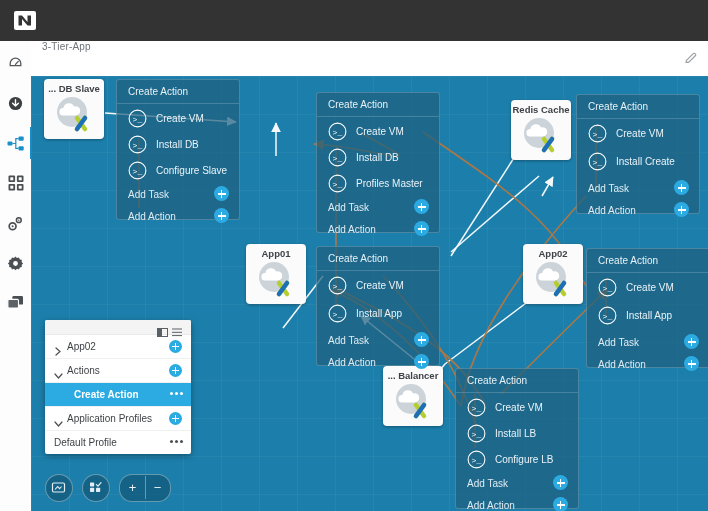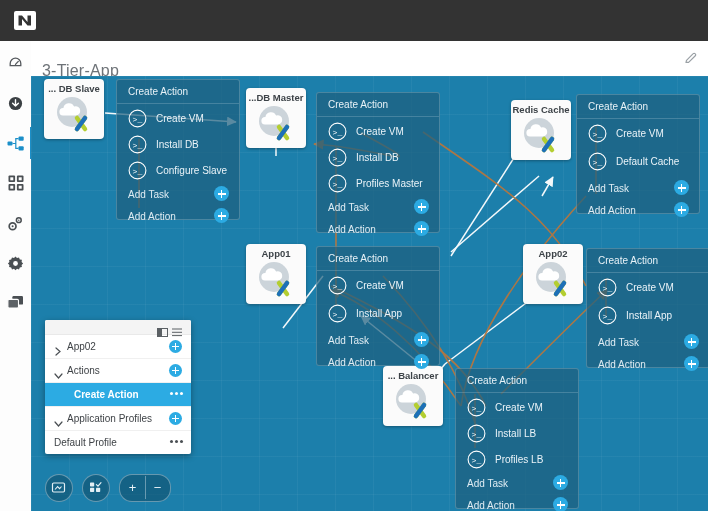--- a/index.html
+++ b/index.html
@@ -17,21 +17,21 @@
   .logo svg{display:block;}
 
   
   .rail{position:absolute;left:0;top:41px;width:31px;height:470px;background:#fdfdfd;border-right:1px solid #e2e2e2;}
   .rail-item{position:absolute;left:0;width:31px;height:32px;display:flex;align-items:center;justify-content:center;}
   .rail-item svg{display:block;}
   .rail-item.active::before{content:"";position:absolute;right:-1px;top:0;width:2px;height:32px;background:#1b8fc9;}
 
   
   .titlestrip{position:absolute;left:31px;top:41px;width:677px;height:35px;background:#ffffff;border-bottom:1px solid #e6e6e6;}
-  .titlestrip .title{position:absolute;left:11px;top:21px;font-size:16px;color:#6e7378;letter-spacing:.2px;}
+  .titlestrip .title{position:absolute;left:11px;top:0;font-size:10px;color:#6e7378;letter-spacing:.2px;}
   .titlestrip .pencil{position:absolute;right:9px;top:9px;width:16px;height:16px;cursor:pointer;}
 
   
   .canvas{
     position:absolute;left:31px;top:76px;width:677px;height:435px;
     background:
       repeating-linear-gradient(to right, rgba(255,255,255,.045) 0 1px, transparent 1px 38px),
       repeating-linear-gradient(to bottom, rgba(255,255,255,.045) 0 1px, transparent 1px 38px),
       #1c7fab;
     overflow:hidden;
@@ -239,31 +239,20 @@
       <div class="glyph">
         <svg width="44" height="40" viewBox="0 0 44 40">
           <circle cx="20" cy="17" r="15" fill="#ccd4da"></circle>
           <path d="M11 20.5a3.8 3.8 0 0 1 .4-7.6 5.6 5.6 0 0 1 10.7-1.3 4.4 4.4 0 0 1 6.1 4.1 4.4 4.4 0 0 1-4.4 4.8z" fill="#ffffff"></path>
           <path d="M25 23 L33 34 M33 23 L25 34" stroke="#b4ce31" stroke-width="4.5" stroke-linecap="round"></path>
           <path d="M33 23 L25 34" stroke="#1d70b8" stroke-width="4.5" stroke-linecap="round"></path>
         </svg>
       </div>
     </div>
 
-    <div class="svc" style="left:215px;top:12px;">
-      <div class="lbl">...DB Master</div>
-      <div class="glyph">
-        <svg width="44" height="40" viewBox="0 0 44 40">
-          <circle cx="20" cy="17" r="15" fill="#ccd4da"></circle>
-          <path d="M11 20.5a3.8 3.8 0 0 1 .4-7.6 5.6 5.6 0 0 1 10.7-1.3 4.4 4.4 0 0 1 6.1 4.1 4.4 4.4 0 0 1-4.4 4.8z" fill="#ffffff"></path>
-          <path d="M25 23 L33 34 M33 23 L25 34" stroke="#b4ce31" stroke-width="4.5" stroke-linecap="round"></path>
-          <path d="M33 23 L25 34" stroke="#1d70b8" stroke-width="4.5" stroke-linecap="round"></path>
-        </svg>
-      </div>
-    </div>
 
     <div class="svc" style="left:480px;top:24px;">
       <div class="lbl">Redis Cache</div>
       <div class="glyph">
         <svg width="44" height="40" viewBox="0 0 44 40">
           <circle cx="20" cy="17" r="15" fill="#ccd4da"></circle>
           <path d="M11 20.5a3.8 3.8 0 0 1 .4-7.6 5.6 5.6 0 0 1 10.7-1.3 4.4 4.4 0 0 1 6.1 4.1 4.4 4.4 0 0 1-4.4 4.8z" fill="#ffffff"></path>
           <path d="M25 23 L33 34 M33 23 L25 34" stroke="#b4ce31" stroke-width="4.5" stroke-linecap="round"></path>
           <path d="M33 23 L25 34" stroke="#1d70b8" stroke-width="4.5" stroke-linecap="round"></path>
         </svg>
@@ -401,21 +390,21 @@
         </div>
         <div class="tname">Create VM</div>
       </div>
       <div class="task" style="top:57px;">
         <div class="tic">
           <svg width="19" height="19" viewBox="0 0 19 19">
               <circle cx="9.5" cy="9.5" r="8.4" fill="none" stroke="#fff" stroke-width="1.1"></circle>
               <text x="4.6" y="13" font-size="8" fill="#fff" font-family="'Liberation Mono',monospace">&gt;_</text>
             </svg>
         </div>
-        <div class="tname">Default Cache</div>
+        <div class="tname">Install Create</div>
       </div>
       <div class="addrow" style="top:85px;">
         <div class="atxt">Add Task</div>
         <div class="pbtn"></div>
       </div>
       <div class="addrow" style="top:107px;">
         <div class="atxt">Add Action</div>
         <div class="pbtn"></div>
       </div>
     </div>
@@ -506,21 +495,21 @@
         </div>
         <div class="tname">Install LB</div>
       </div>
       <div class="task" style="top:81px;">
         <div class="tic">
           <svg width="19" height="19" viewBox="0 0 19 19">
               <circle cx="9.5" cy="9.5" r="8.4" fill="none" stroke="#fff" stroke-width="1.1"></circle>
               <text x="4.6" y="13" font-size="8" fill="#fff" font-family="'Liberation Mono',monospace">&gt;_</text>
             </svg>
         </div>
-        <div class="tname">Profiles LB</div>
+        <div class="tname">Configure LB</div>
       </div>
       <div class="addrow" style="top:106px;">
         <div class="atxt">Add Task</div>
         <div class="pbtn"></div>
       </div>
       <div class="addrow" style="top:128px;">
         <div class="atxt">Add Action</div>
         <div class="pbtn"></div>
       </div>
     </div>

